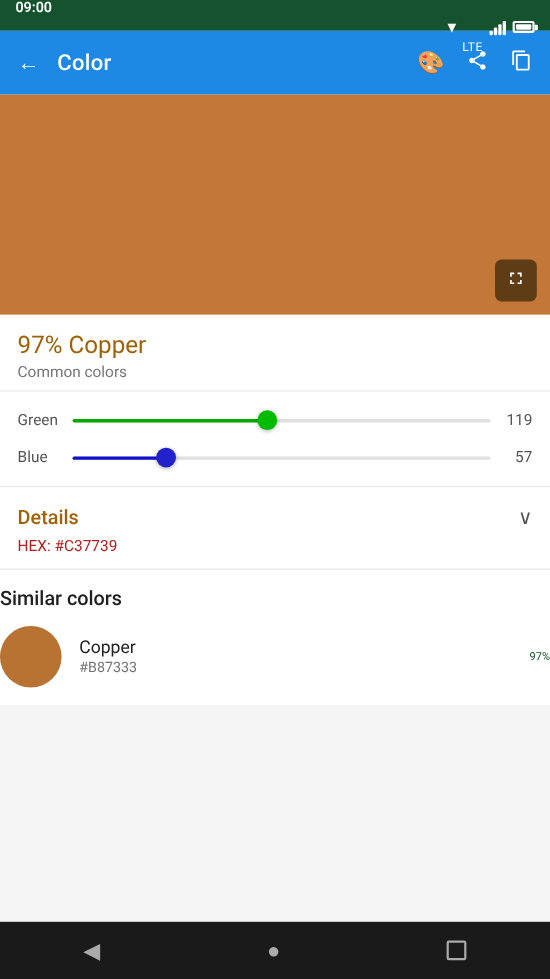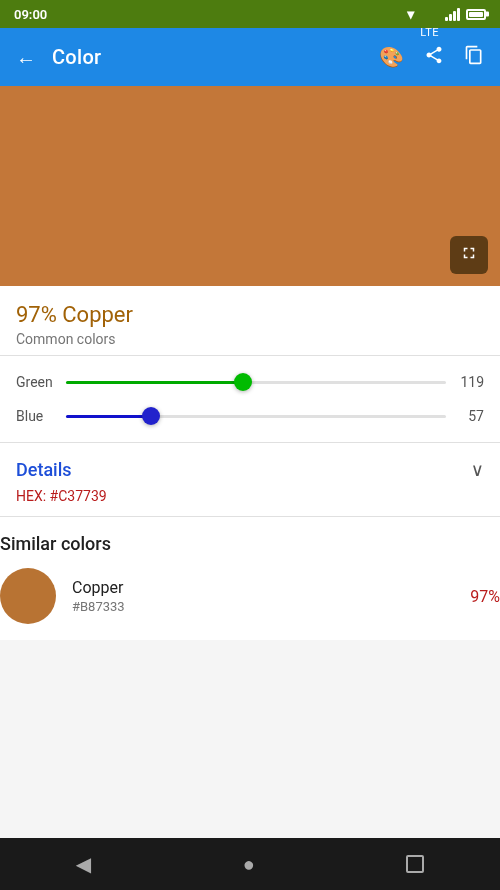--- a/index.html
+++ b/index.html
@@ -7,24 +7,24 @@
       width: 500px;
       height: 890px;
       font-family: 'Roboto', Arial, sans-serif;
       background: #f5f5f5;
       overflow: hidden;
       position: relative;
     }
 
     
     .status-bar {
-      background: #4d7c0f;
+      background: #14532d;
       height: 28px;
       display: flex;
-      align-items: center;
+      align-items: flex-start;
       justify-content: space-between;
       padding: 0 14px;
       color: white;
       font-size: 13px;
       font-weight: 600;
     }
     .status-bar-right {
       display: flex;
       align-items: center;
       gap: 6px;
@@ -226,21 +226,21 @@
     }
     .details-header {
       display: flex;
       align-items: center;
       justify-content: space-between;
       cursor: pointer;
     }
     .details-title {
       font-size: 18px;
       font-weight: 500;
-      color: #1d4ed8;
+      color: #a16207;
     }
     .chevron-icon {
       font-size: 18px;
       color: #555;
     }
     .hex-value {
       font-size: 14px;
       color: #b91c1c;
       margin-top: 8px;
     }
@@ -275,22 +275,22 @@
       font-size: 16px;
       font-weight: 400;
       color: #212121;
     }
     .similar-hex {
       font-size: 13px;
       color: #757575;
       margin-top: 2px;
     }
     .similar-percent {
-      font-size: 16px;
-      color: #b91c1c;
+      font-size: 10px;
+      color: #14532d;
     }
 
     
     .nav-bar {
       background: #1a1a1a;
       height: 52px;
       display: flex;
       align-items: center;
       justify-content: space-around;
       position: absolute;

